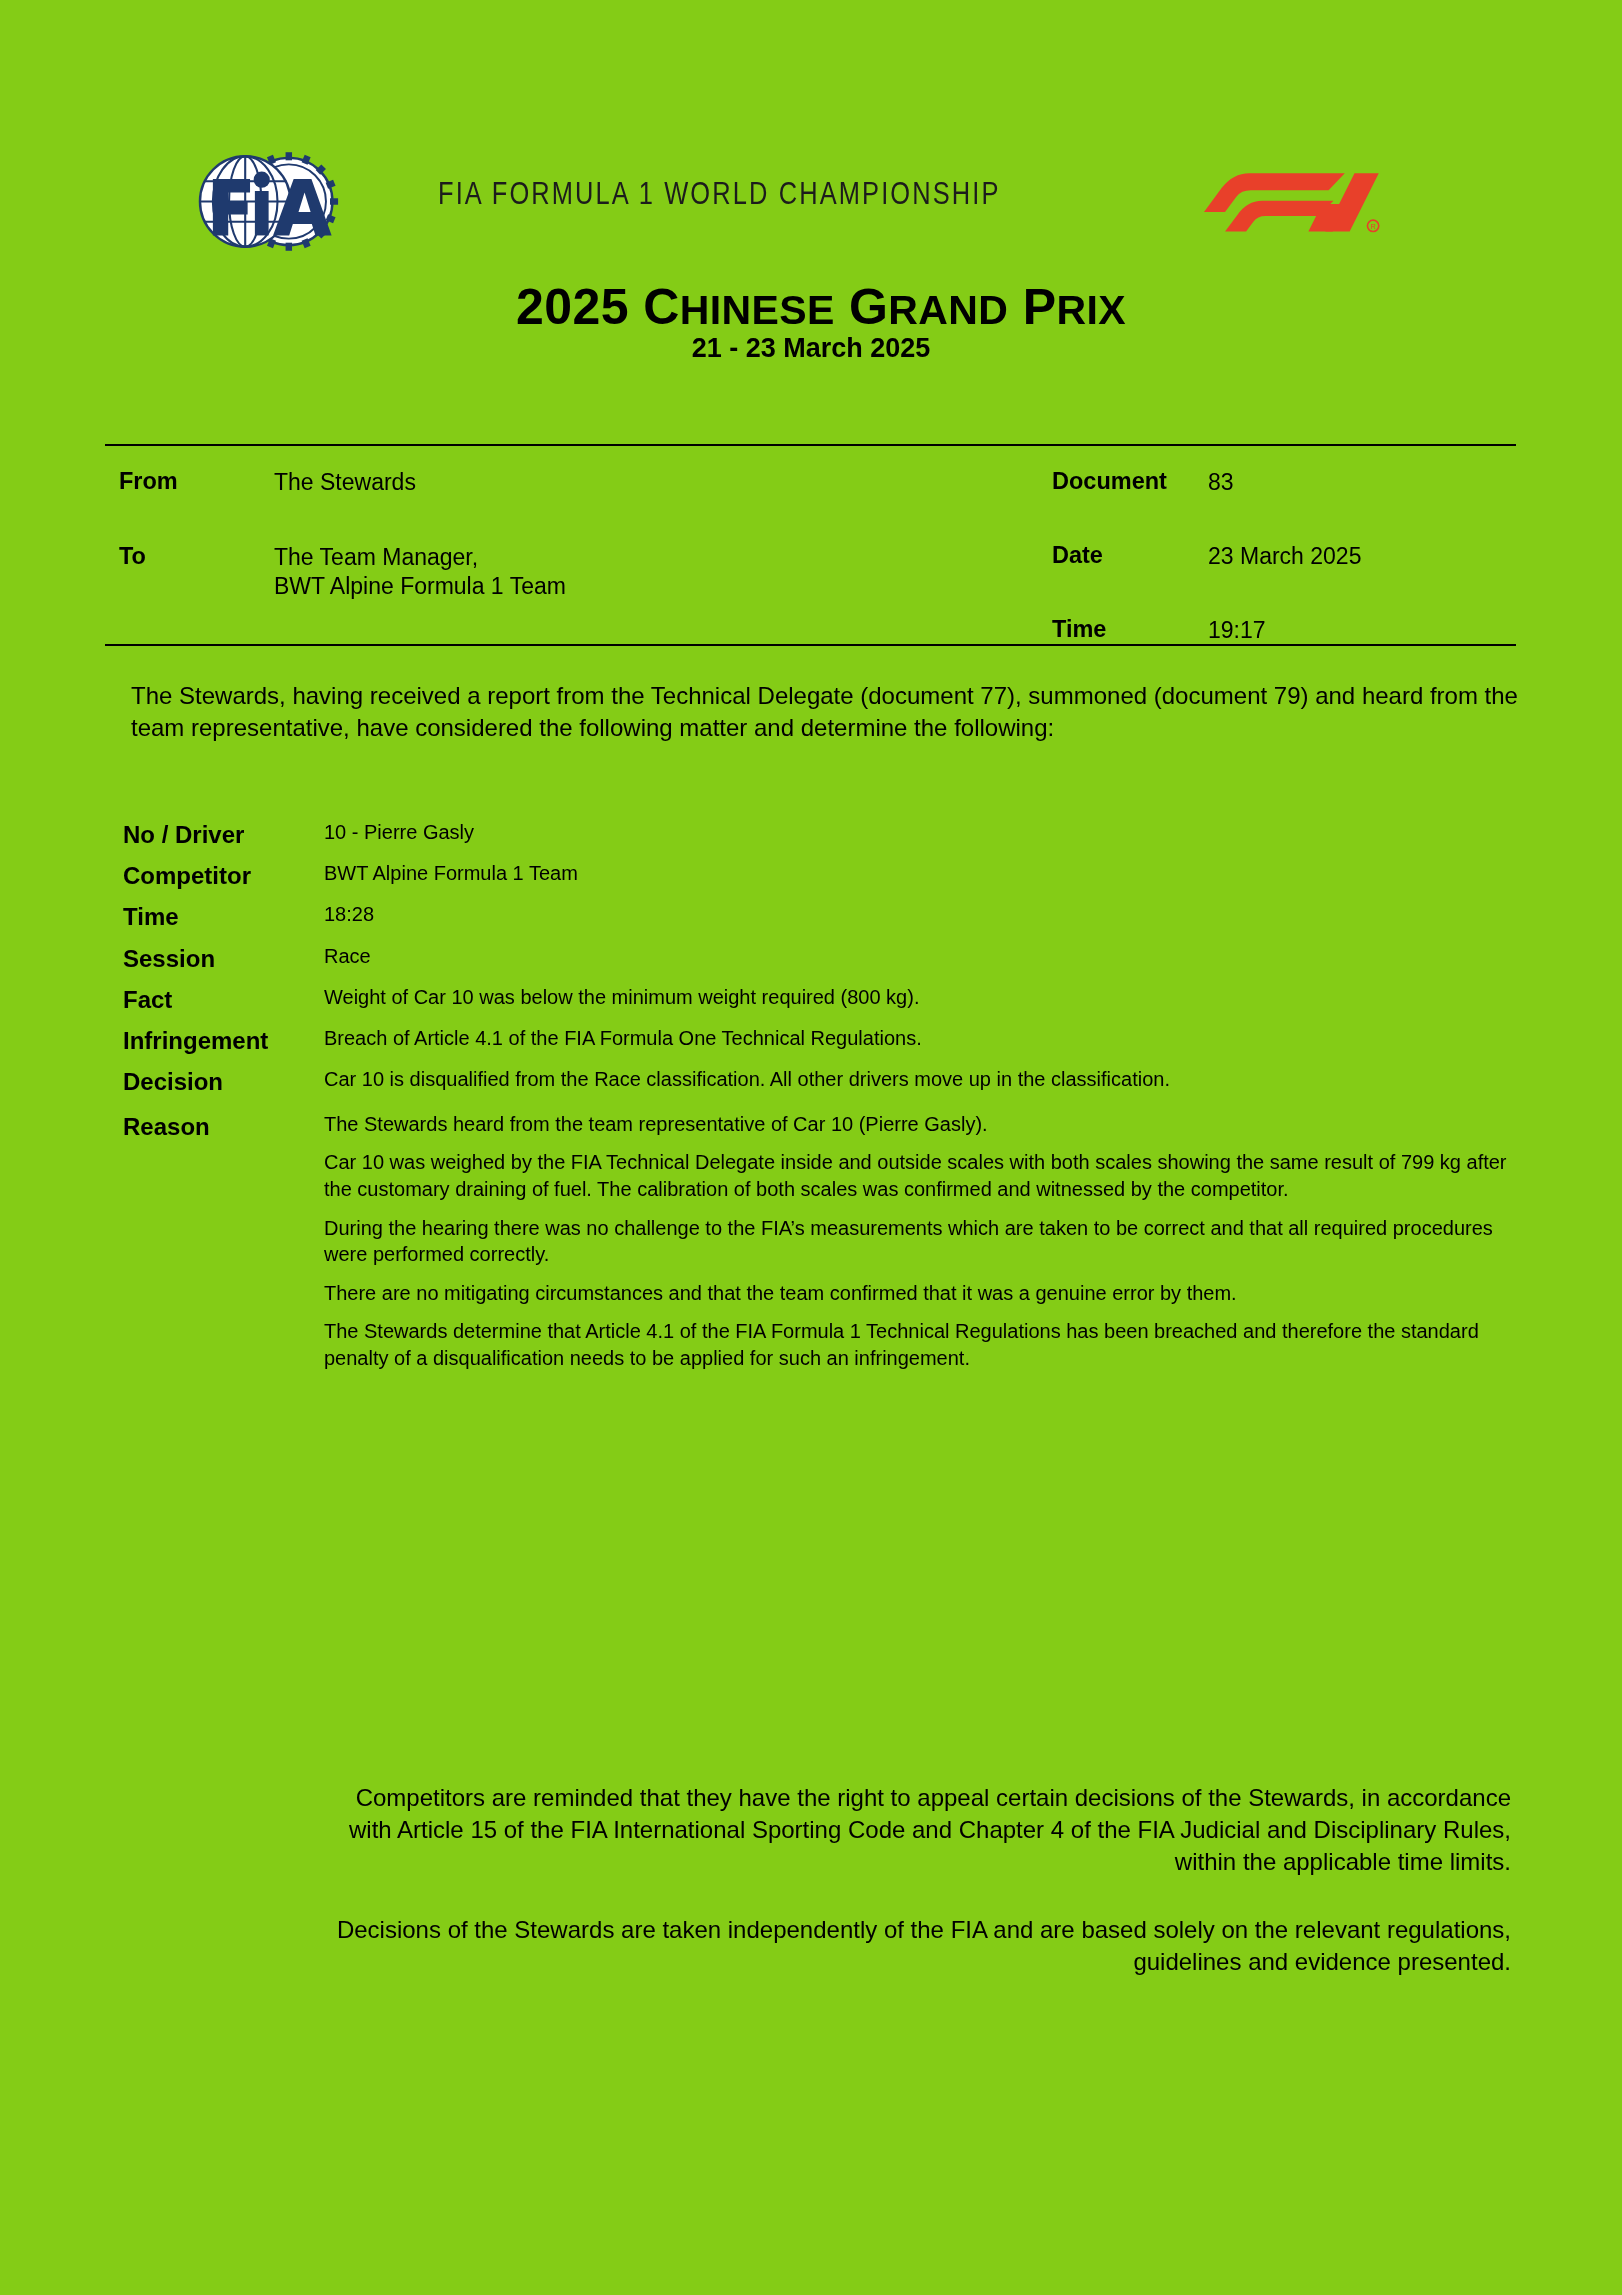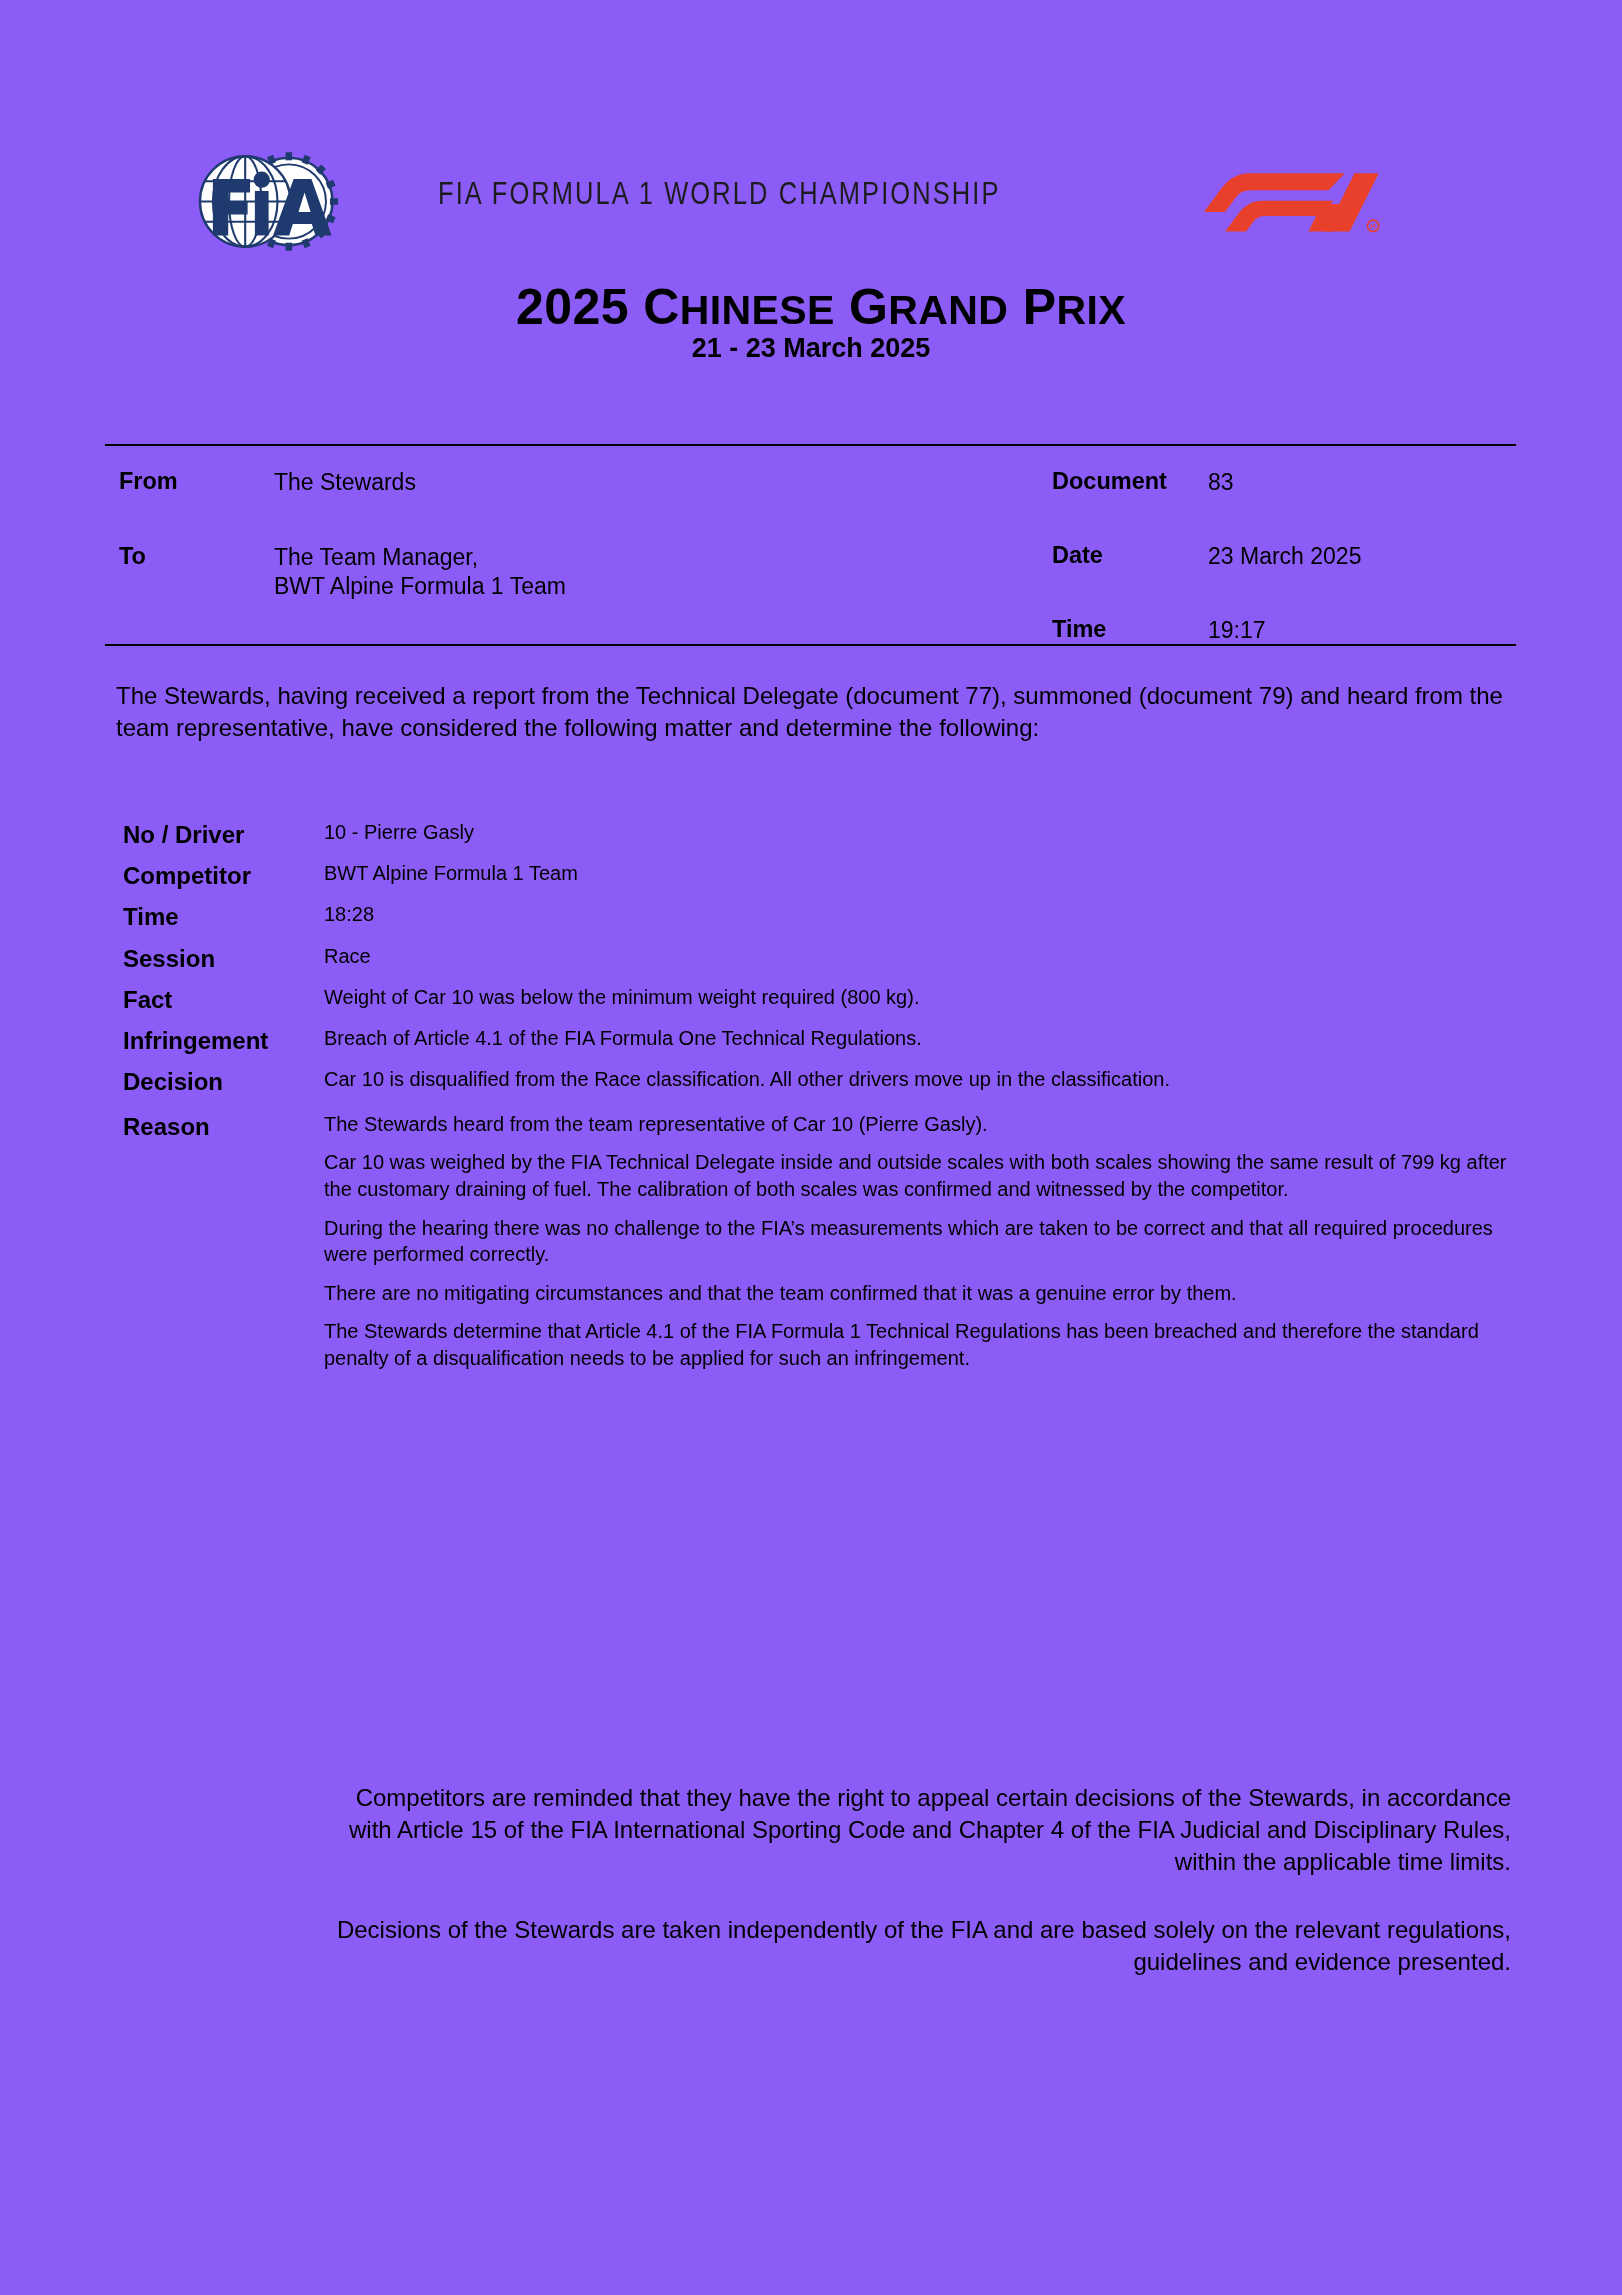--- a/index.html
+++ b/index.html
@@ -8,21 +8,21 @@
     background: #ffffff;
   }
   body {
     font-family: "Liberation Sans", sans-serif;
     color: #000000;
   }
   .page {
     position: relative;
     width: 1622px;
     height: 2295px;
-    background: #8b5cf6;
+    background: #84cc16;
     overflow: hidden;
   }
 
   
   .header {
     position: absolute;
     left: 105px;
     top: 142px;
     width: 1411px;
     height: 122px;
@@ -136,21 +136,21 @@
 
   .row-from { top: 0; }
   .row-to   { top: 39px; }
   .row-doc  { top: 0; }
   .row-date { top: 38px; }
   .row-time { top: 76px; }
 
   
   .intro {
     position: absolute;
-    left: 116px;
+    left: 131px;
     top: 680px;
     width: 1389px;
     font-size: 24px;
     line-height: 1.33;
   }
 
   
   .details {
     position: absolute;
     left: 123px;

